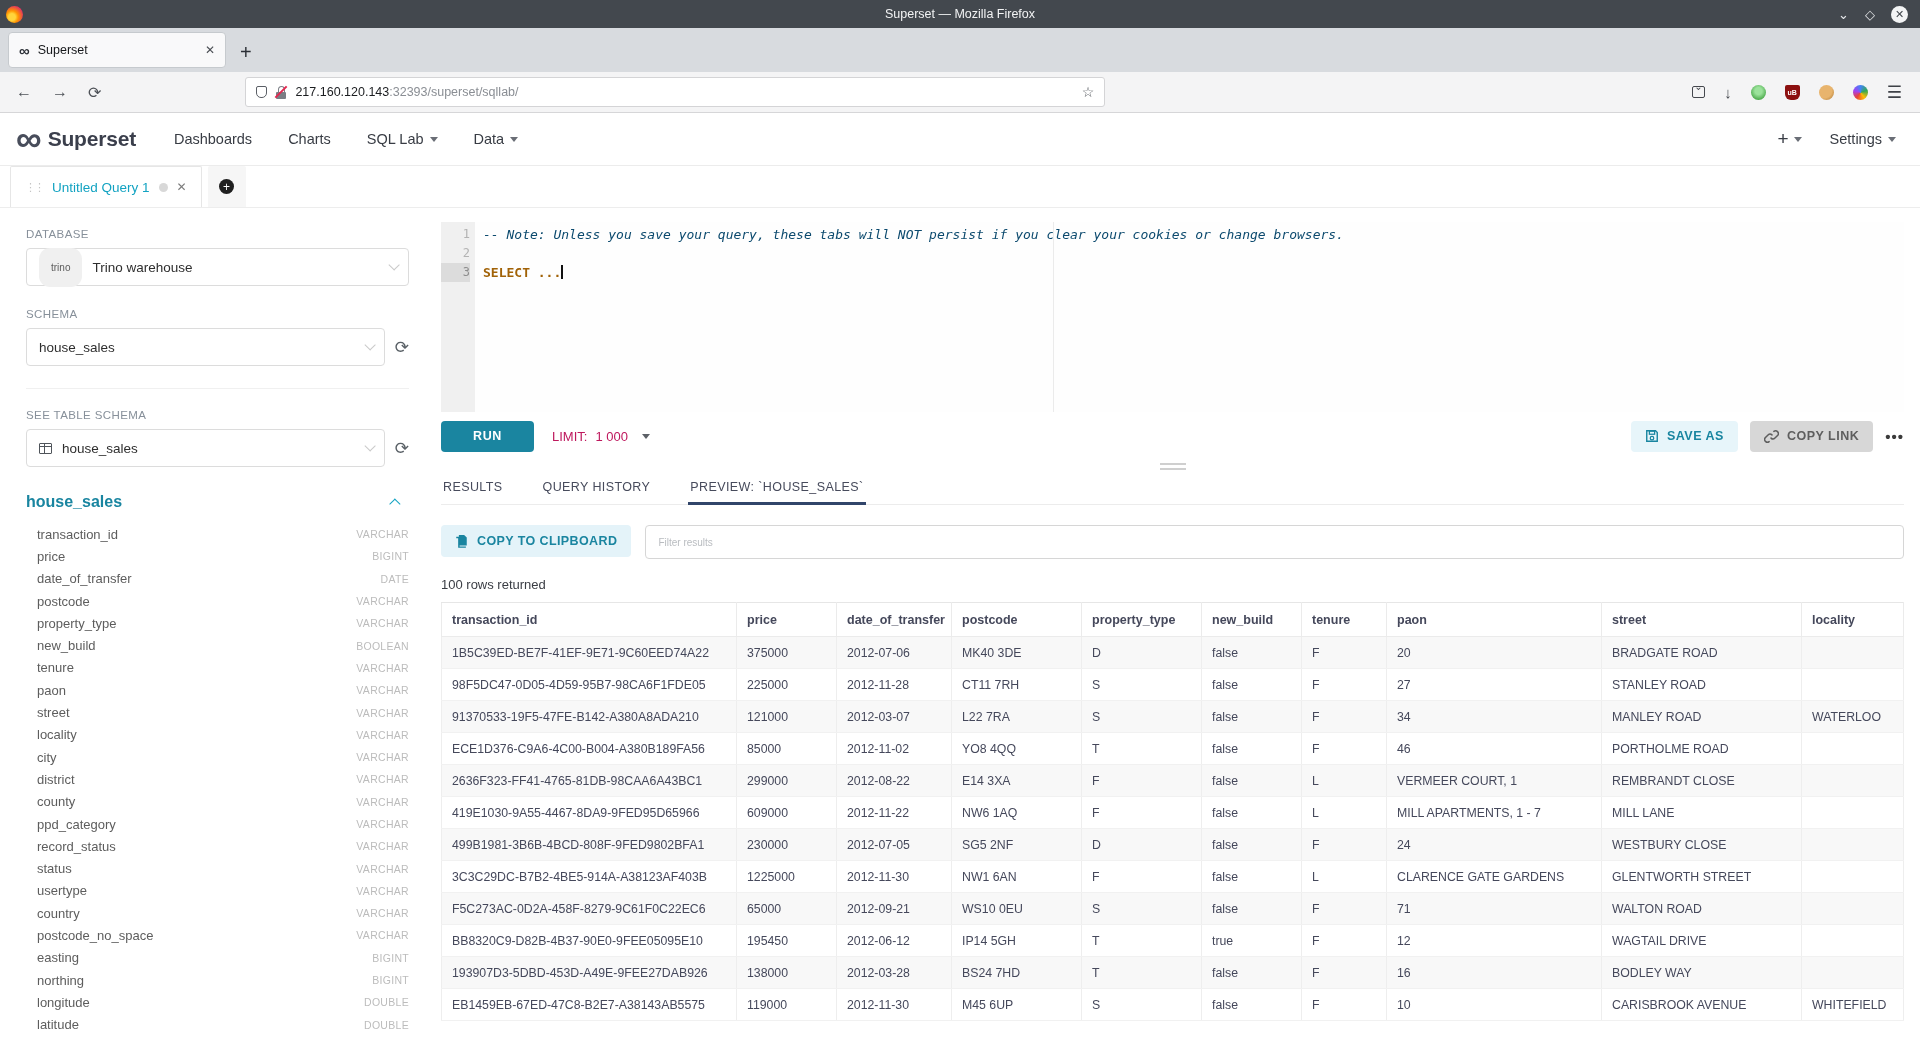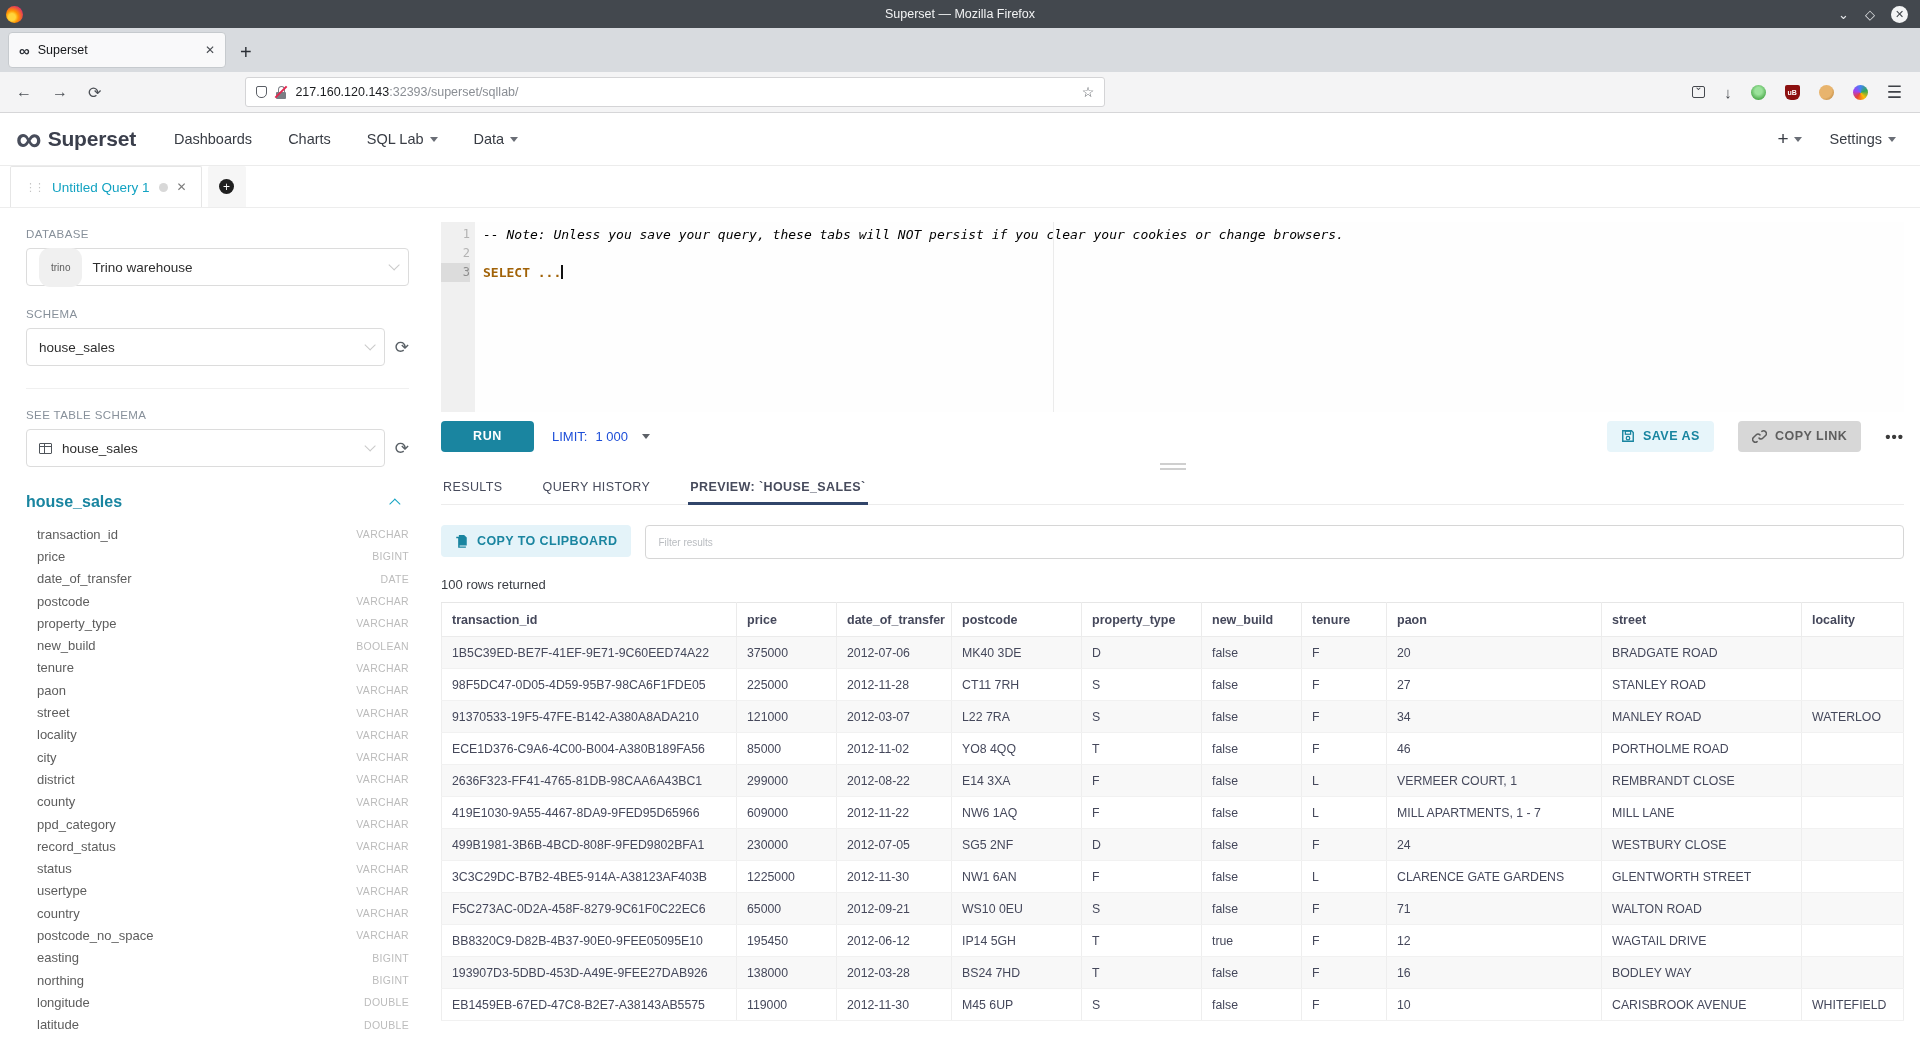--- a/index.html
+++ b/index.html
@@ -95,42 +95,42 @@
 
   
   .workspace { flex:1; display:flex; flex-direction:column; padding:14px 16px 0 16px; }
   .editor { height:190px; display:flex; position:relative; background:#fefefe; font-family:"DejaVu Sans Mono","Liberation Mono",monospace; }
   .gutter { width:34px; background:#f0f0f0; color:#b3b3b3; font-size:12px; text-align:right; padding:3px 5px 0 0; }
   .gutter div { height:19px; line-height:19px; }
   .gutter .active { background:#dcdcdc; color:#8d8d8d; }
   .codearea { flex:1; padding:3px 0 0 8px; position:relative; }
   .codearea:before { content:""; position:absolute; left:578px; top:0; bottom:0; width:1px; background:#ebebeb; }
   .codeline { height:19px; line-height:19px; font-size:13px; white-space:pre; }
-  .codeline.comment { color:#000000; font-style:italic; }
+  .codeline.comment { color:#0c4a6e; font-style:italic; }
   .codeline.sql { color:#a16207; font-weight:bold; }
   .cursor { display:inline-block; width:1.5px; height:14px; background:#111; vertical-align:-2px; }
 
   .toolbar { height:48px; display:flex; align-items:center; gap:18px; }
   .run-btn { width:93px; height:31px; background:#1a85a0; color:#fff; border:none; border-radius:4px;
     font-size:12.5px; font-weight:bold; letter-spacing:0.6px; font-family:inherit; }
-  .limit { display:flex; align-items:center; gap:8px; font-size:13px; color:#1d4ed8; }
+  .limit { display:flex; align-items:center; gap:8px; font-size:13px; color:#be185d; }
   .limit-caret { width:0; height:0; border-left:4px solid transparent; border-right:4px solid transparent; border-top:5px solid #5d6167; margin-left:6px; }
-  .toolbar-right { margin-left:auto; display:flex; align-items:center; gap:24px; }
+  .toolbar-right { margin-left:auto; display:flex; align-items:center; gap:12px; }
   .saveas-btn { height:31px; background:#e7f5fa; color:#1985a0; border:none; border-radius:4px; padding:0 14px;
     font-size:12.5px; font-weight:bold; letter-spacing:0.5px; display:flex; align-items:center; gap:8px; font-family:inherit; }
   .copylink-btn { height:31px; background:#d7d7d7; color:#5e5e5e; border:none; border-radius:4px; padding:0 14px;
     font-size:12.5px; font-weight:bold; letter-spacing:0.5px; display:flex; align-items:center; gap:8px; font-family:inherit; }
   .more-btn { font-size:15px; color:#3b3b3b; letter-spacing:1px; font-weight:bold; }
 
   .splitter { height:12px; display:flex; align-items:center; justify-content:center; }
   .grip { width:26px; height:7px; border-top:2px solid #cfcfcf; border-bottom:2px solid #cfcfcf; }
 
   .rtabs { display:flex; gap:36px; border-bottom:1px solid #ececec; }
   .rtab { padding:8px 2px 10px 2px; font-size:12.5px; color:#474b5c; letter-spacing:0.4px; position:relative; cursor:pointer; }
-  .rtab.active { font-weight:bold;text-align:center; }
+  .rtab.active { font-weight:normal;text-align:center; }
   .rtab.active:after { content:""; position:absolute; left:0; right:0; bottom:-1px; height:3px; background:#31456a; }
 
   .filterrow { margin-top:20px; display:flex; align-items:flex-start; gap:14px; }
   .copyclip-btn { height:32px; background:#e4f3f9; color:#1a85a0; border:none; border-radius:4px; padding:0 14px;
     font-size:12.5px; font-weight:bold; letter-spacing:0.4px; display:flex; align-items:center; gap:9px; font-family:inherit; }
   .filter-input { flex:1; height:34px; border:1px solid #d6d6d6; border-radius:4px; padding:0 12px; font-size:10px; color:#333;
     font-family:inherit; }
   .filter-input::placeholder { color:#b9bcc0; }
 
   .rows-returned { margin-top:18px; font-size:13px; color:#3a3d44; }

